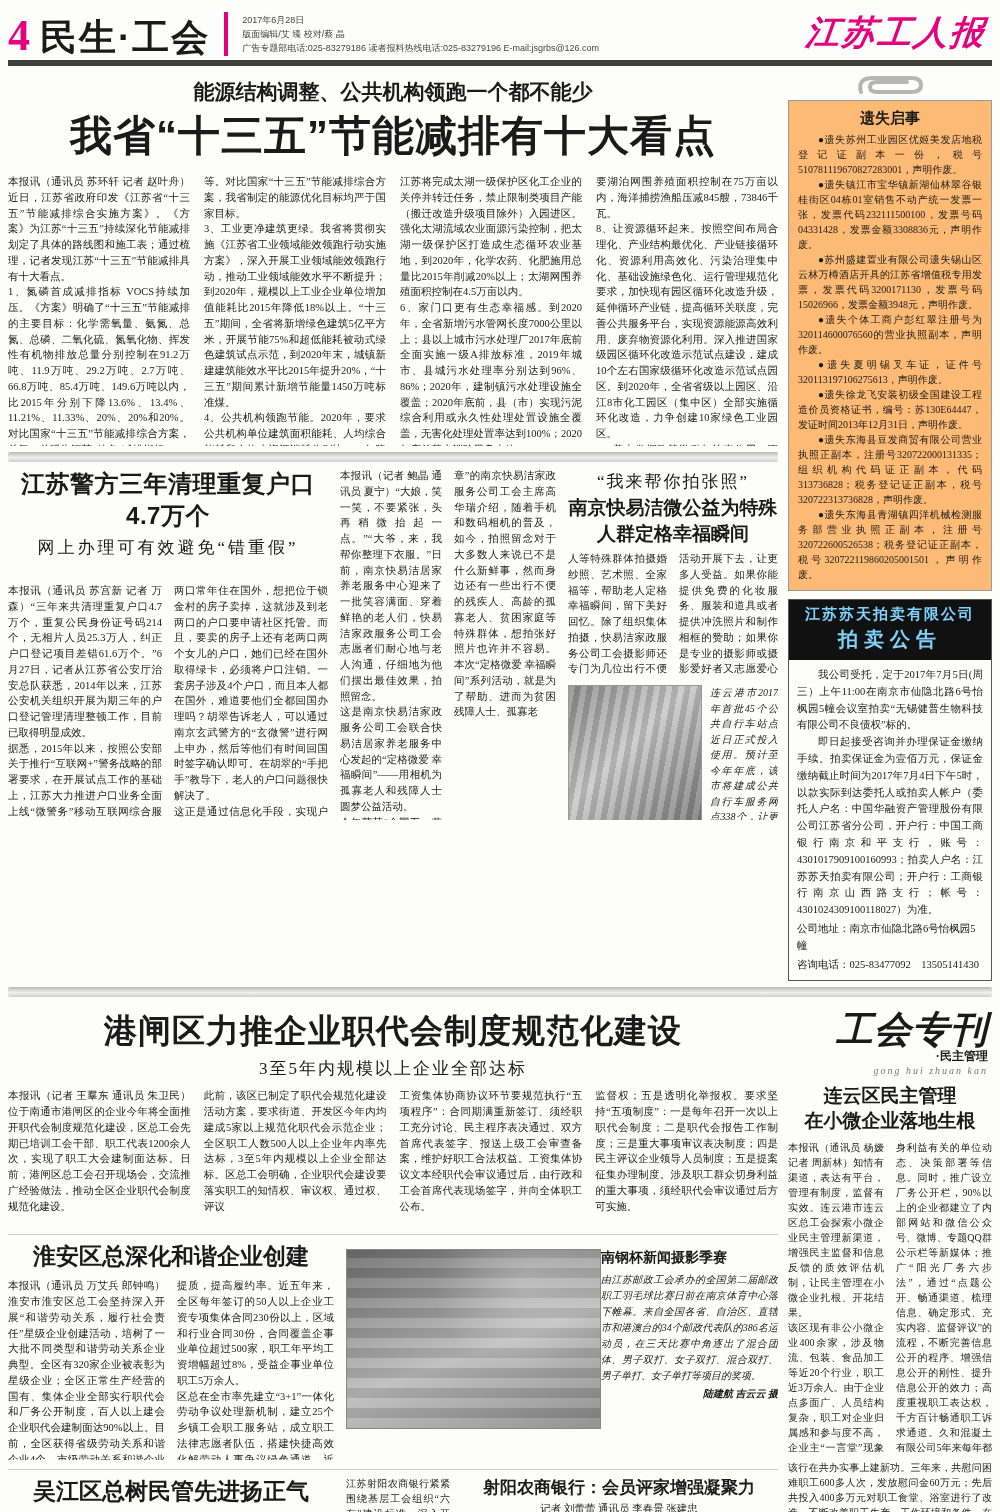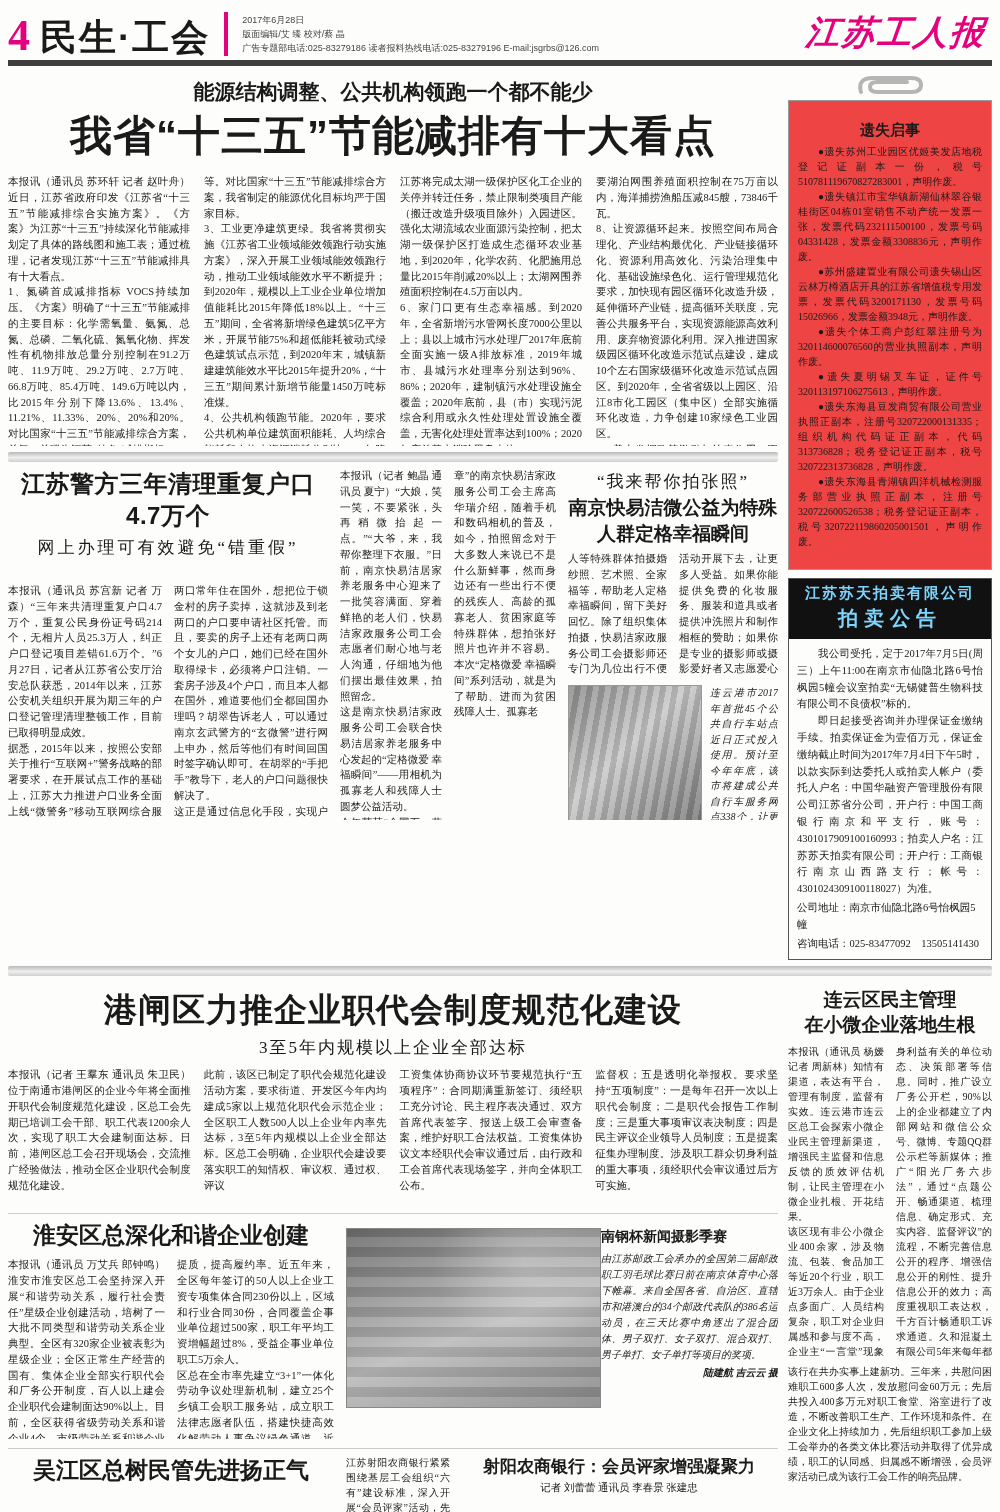--- a/index.html
+++ b/index.html
@@ -48,21 +48,21 @@
   .charity-t2 { text-align:center; font-size:19px; font-weight:900; font-family:"Liberation Sans",sans-serif; margin:2px 0 4px 0; }
   .charity-right .cols2 { height:128px; }
   .photo-row { display:flex; gap:8px; margin-top:6px; }
   .photo-bike { width:134px; height:136px; background:
       repeating-linear-gradient(100deg, rgba(255,255,255,0.12) 0 6px, rgba(0,0,0,0.12) 6px 12px),
       linear-gradient(135deg,#8f8f8f,#c9c9c9 45%,#7e7e7e); border:1px solid #999; }
   .caption-v { flex:1; font-style:italic; font-size:10px; line-height:1.55; text-align:justify; }
 
   
   .clip { display:block; margin:0 auto 2px auto; }
-  .box { border:1px solid #9a9a9a; padding:20px 9px; background:#ef4444; }
+  .box { border:1px solid #9a9a9a; padding:8px 9px; background:#fdba74; }
   .notices-title { text-align:center; font-size:15px; font-weight:900; font-family:"Liberation Sans",sans-serif; margin-bottom:4px; }
   .notice-item { font-size:10px; line-height:1.5; text-indent:2em; text-align:justify; }
   .auction { margin-top:8px; border:1px solid #555; }
   .auction-hdr { background:#111; color:#7dd3fc; text-align:center; padding:5px 2px 7px 2px; }
   .auction-co { font-size:15px; font-weight:bold; letter-spacing:2px; font-family:"Liberation Sans",sans-serif; }
   .auction-ti { font-size:20px; font-weight:900; letter-spacing:6px; font-family:"Liberation Sans",sans-serif; margin-top:2px; }
   .auction-body { padding:7px 8px; font-size:10.5px; line-height:1.6; }
   .auction-body .p { text-indent:2em; text-align:justify; }
   .auction-line { margin-top:2px; }
 
@@ -191,20 +191,21 @@
       <svg class="clip" width="70" height="26" viewBox="0 0 70 26">
         <path d="M6 20 q-4 -14 12 -14 l38 0 q10 0 10 7 q0 7 -10 7 l-34 0 q-7 0 -7 -5 q0 -5 7 -5 l30 0" fill="none" stroke="#b5b5b5" stroke-width="4" stroke-linecap="round"></path>
       </svg>
       <div class="box">
         <div class="notices-title">遗失启事</div>
         <div class="notice-item">●遗失苏州工业园区优姬美发店地税登记证副本一份，税号510781119670827283001，声明作废。</div>
         <div class="notice-item">●遗失镇江市宝华镇新湖仙林翠谷银桂街区04栋01室销售不动产统一发票一张，发票代码232111500100，发票号码04331428，发票金额3308836元，声明作废。</div>
         <div class="notice-item">●苏州盛建置业有限公司遗失锡山区云林万樽酒店开具的江苏省增值税专用发票，发票代码3200171130，发票号码15026966，发票金额3948元，声明作废。</div>
         <div class="notice-item">●遗失个体工商户彭红翠注册号为320114600076560的营业执照副本，声明作废。</div>
         <div class="notice-item">●遗失夏明锡叉车证，证件号320113197106275613，声明作废。</div>
+        <div class="notice-item">●遗失徐龙飞安装初级全国建设工程造价员资格证书，编号：苏130E64447，发证时间2013年12月31日，声明作废。</div>
         <div class="notice-item">●遗失东海县豆发商贸有限公司营业执照正副本，注册号320722000131335；组织机构代码证正副本，代码313736828；税务登记证正副本，税号320722313736828，声明作废。</div>
         <div class="notice-item">●遗失东海县青湖镇四洋机械检测服务部营业执照正副本，注册号320722600526538；税务登记证正副本，税号320722119860205001501，声明作废。</div>
       </div>
 
       <div class="auction">
         <div class="auction-hdr">
           <div class="auction-co">江苏苏天拍卖有限公司</div>
           <div class="auction-ti">拍卖公告</div>
         </div>
         <div class="auction-body">
@@ -266,20 +267,25 @@
           <div class="sy-right">
             <div class="sy-title">射阳农商银行：会员评家增强凝聚力</div>
             <div class="sy-byline">记者 刘蕾蕾 通讯员 李春景 张建忠</div>
 
           </div>
         </div>
       </div>
     </div>
 
     <div class="bot-right">
+      <div class="gh-logo">
+        <div class="gh-main">工会专刊</div>
+        <div class="gh-sub">·民主管理</div>
+        <div class="gh-pinyin">gong hui zhuan kan</div>
+      </div>
       <div class="lianyun">
         <div class="ly-title pre">连云区民主管理
 在小微企业落地生根</div>
         <div class="cols2">
           <div class="pre j">本报讯（通讯员 杨嫒 记者 周新林）知情有渠道，表达有平台，管理有制度，监督有实效。连云港市连云区总工会探索小微企业民主管理新渠道，增强民主监督和信息反馈的质效评估机制，让民主管理在小微企业扎根、开花结果。
 该区现有非公小微企业400余家，涉及物流、包装、食品加工等近20个行业，职工近3万余人。由于企业点多面广、人员结构复杂，职工对企业归属感和参与度不高，企业主“一言堂”现象时有存在。为此，区总工会一方面加强制度建设，激发职工群众的认同感、归属感，引导职工主动关心与自</div>
           <div class="pre j">身利益有关的单位动态、决策部署等信息。同时，推广设立厂务公开栏，90%以上的企业都建立了内部网站和微信公众号、微博、专题QQ群公示栏等新媒体；推广“阳光厂务六步法”，通过“点题公开、畅通渠道、梳理信息、确定形式、充实内容、监督评议”的流程，不断完善信息公开的程序、增强信息公开的刚性、提升信息公开的效力；高度重视职工表达权，千方百计畅通职工诉求通道。久和混凝土有限公司5年来每年都开展“金点子”大赛，累计收集了200余条合理化建议，其中职工李国林关于调整原材料进主机的投料顺序及采用“水泥裹石”搅拌的操作方法的建议被采纳后，每年为企业节省电费近5万元。</div>
         </div>
       </div>
       <div class="sy-cont j">该行在共办实事上建新功。三年来，共慰问困难职工600多人次，发放慰问金60万元；先后共投入400多万元对职工食堂、浴室进行了改造，不断改善职工生产、工作环境和条件。在企业文化上持续加力，先后组织职工参加上级工会举办的各类文体比赛活动并取得了优异成绩，职工的认同感、归属感不断增强，会员评家活动已成为该行工会工作的响亮品牌。</div>

